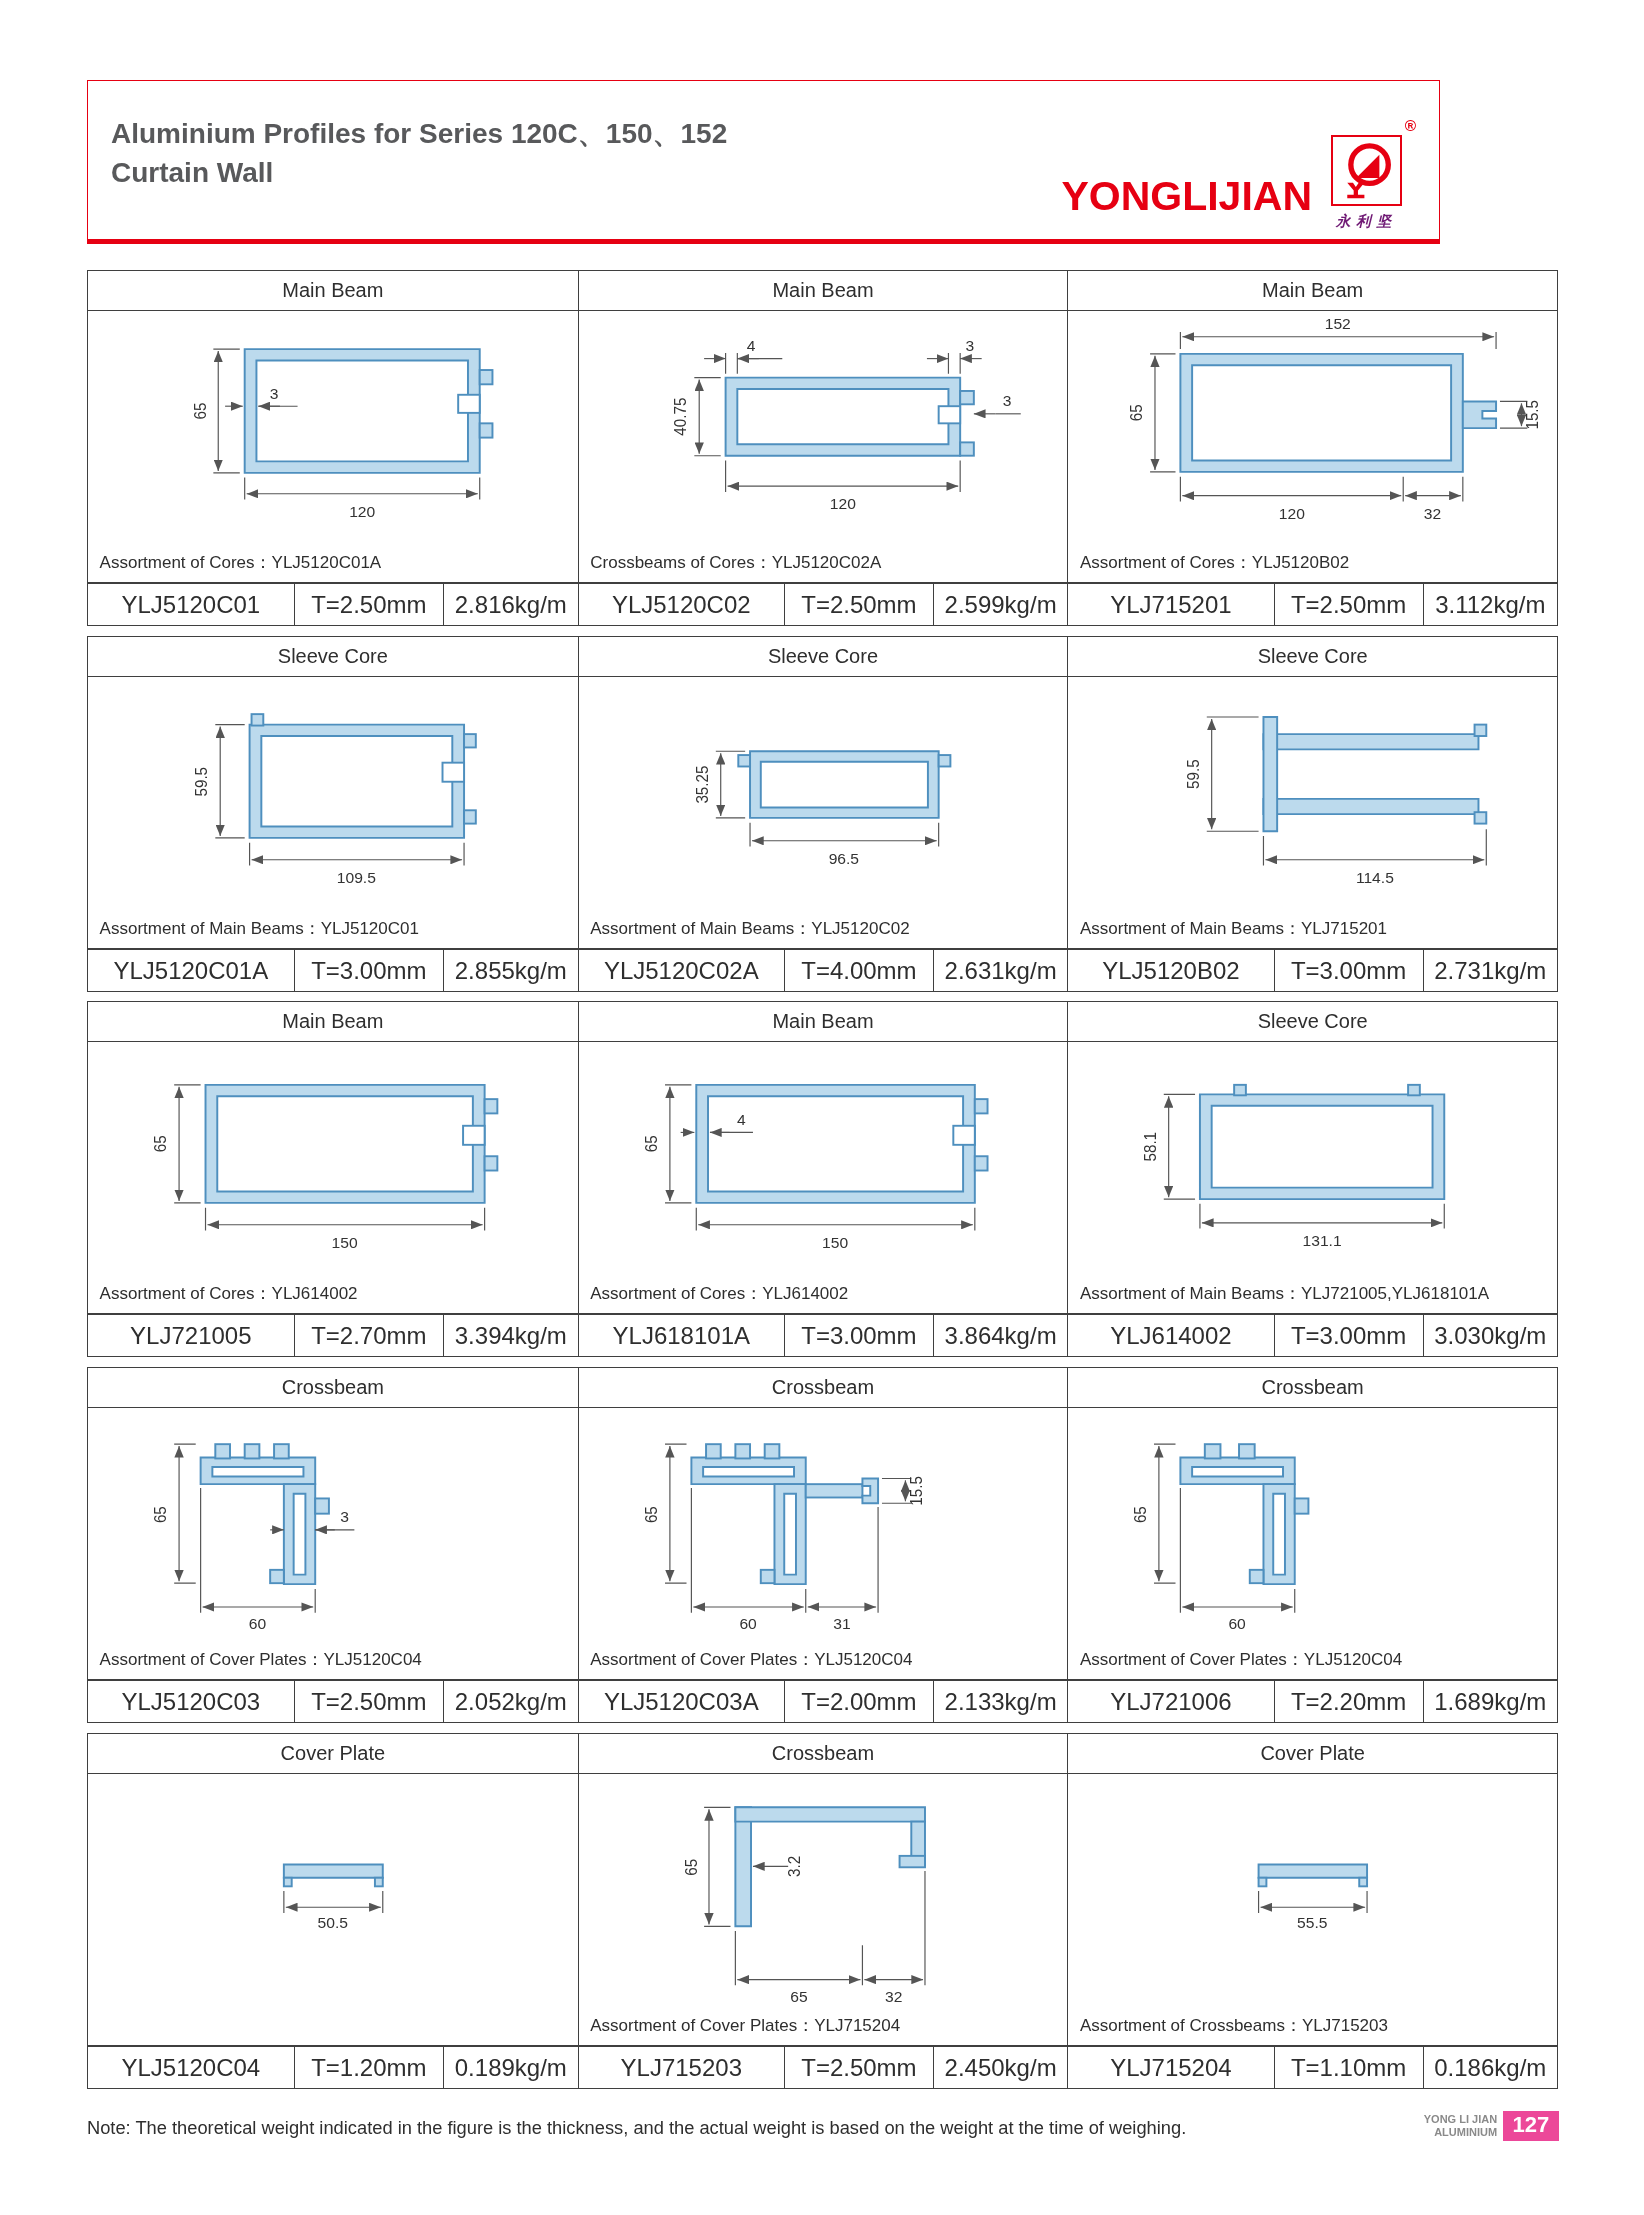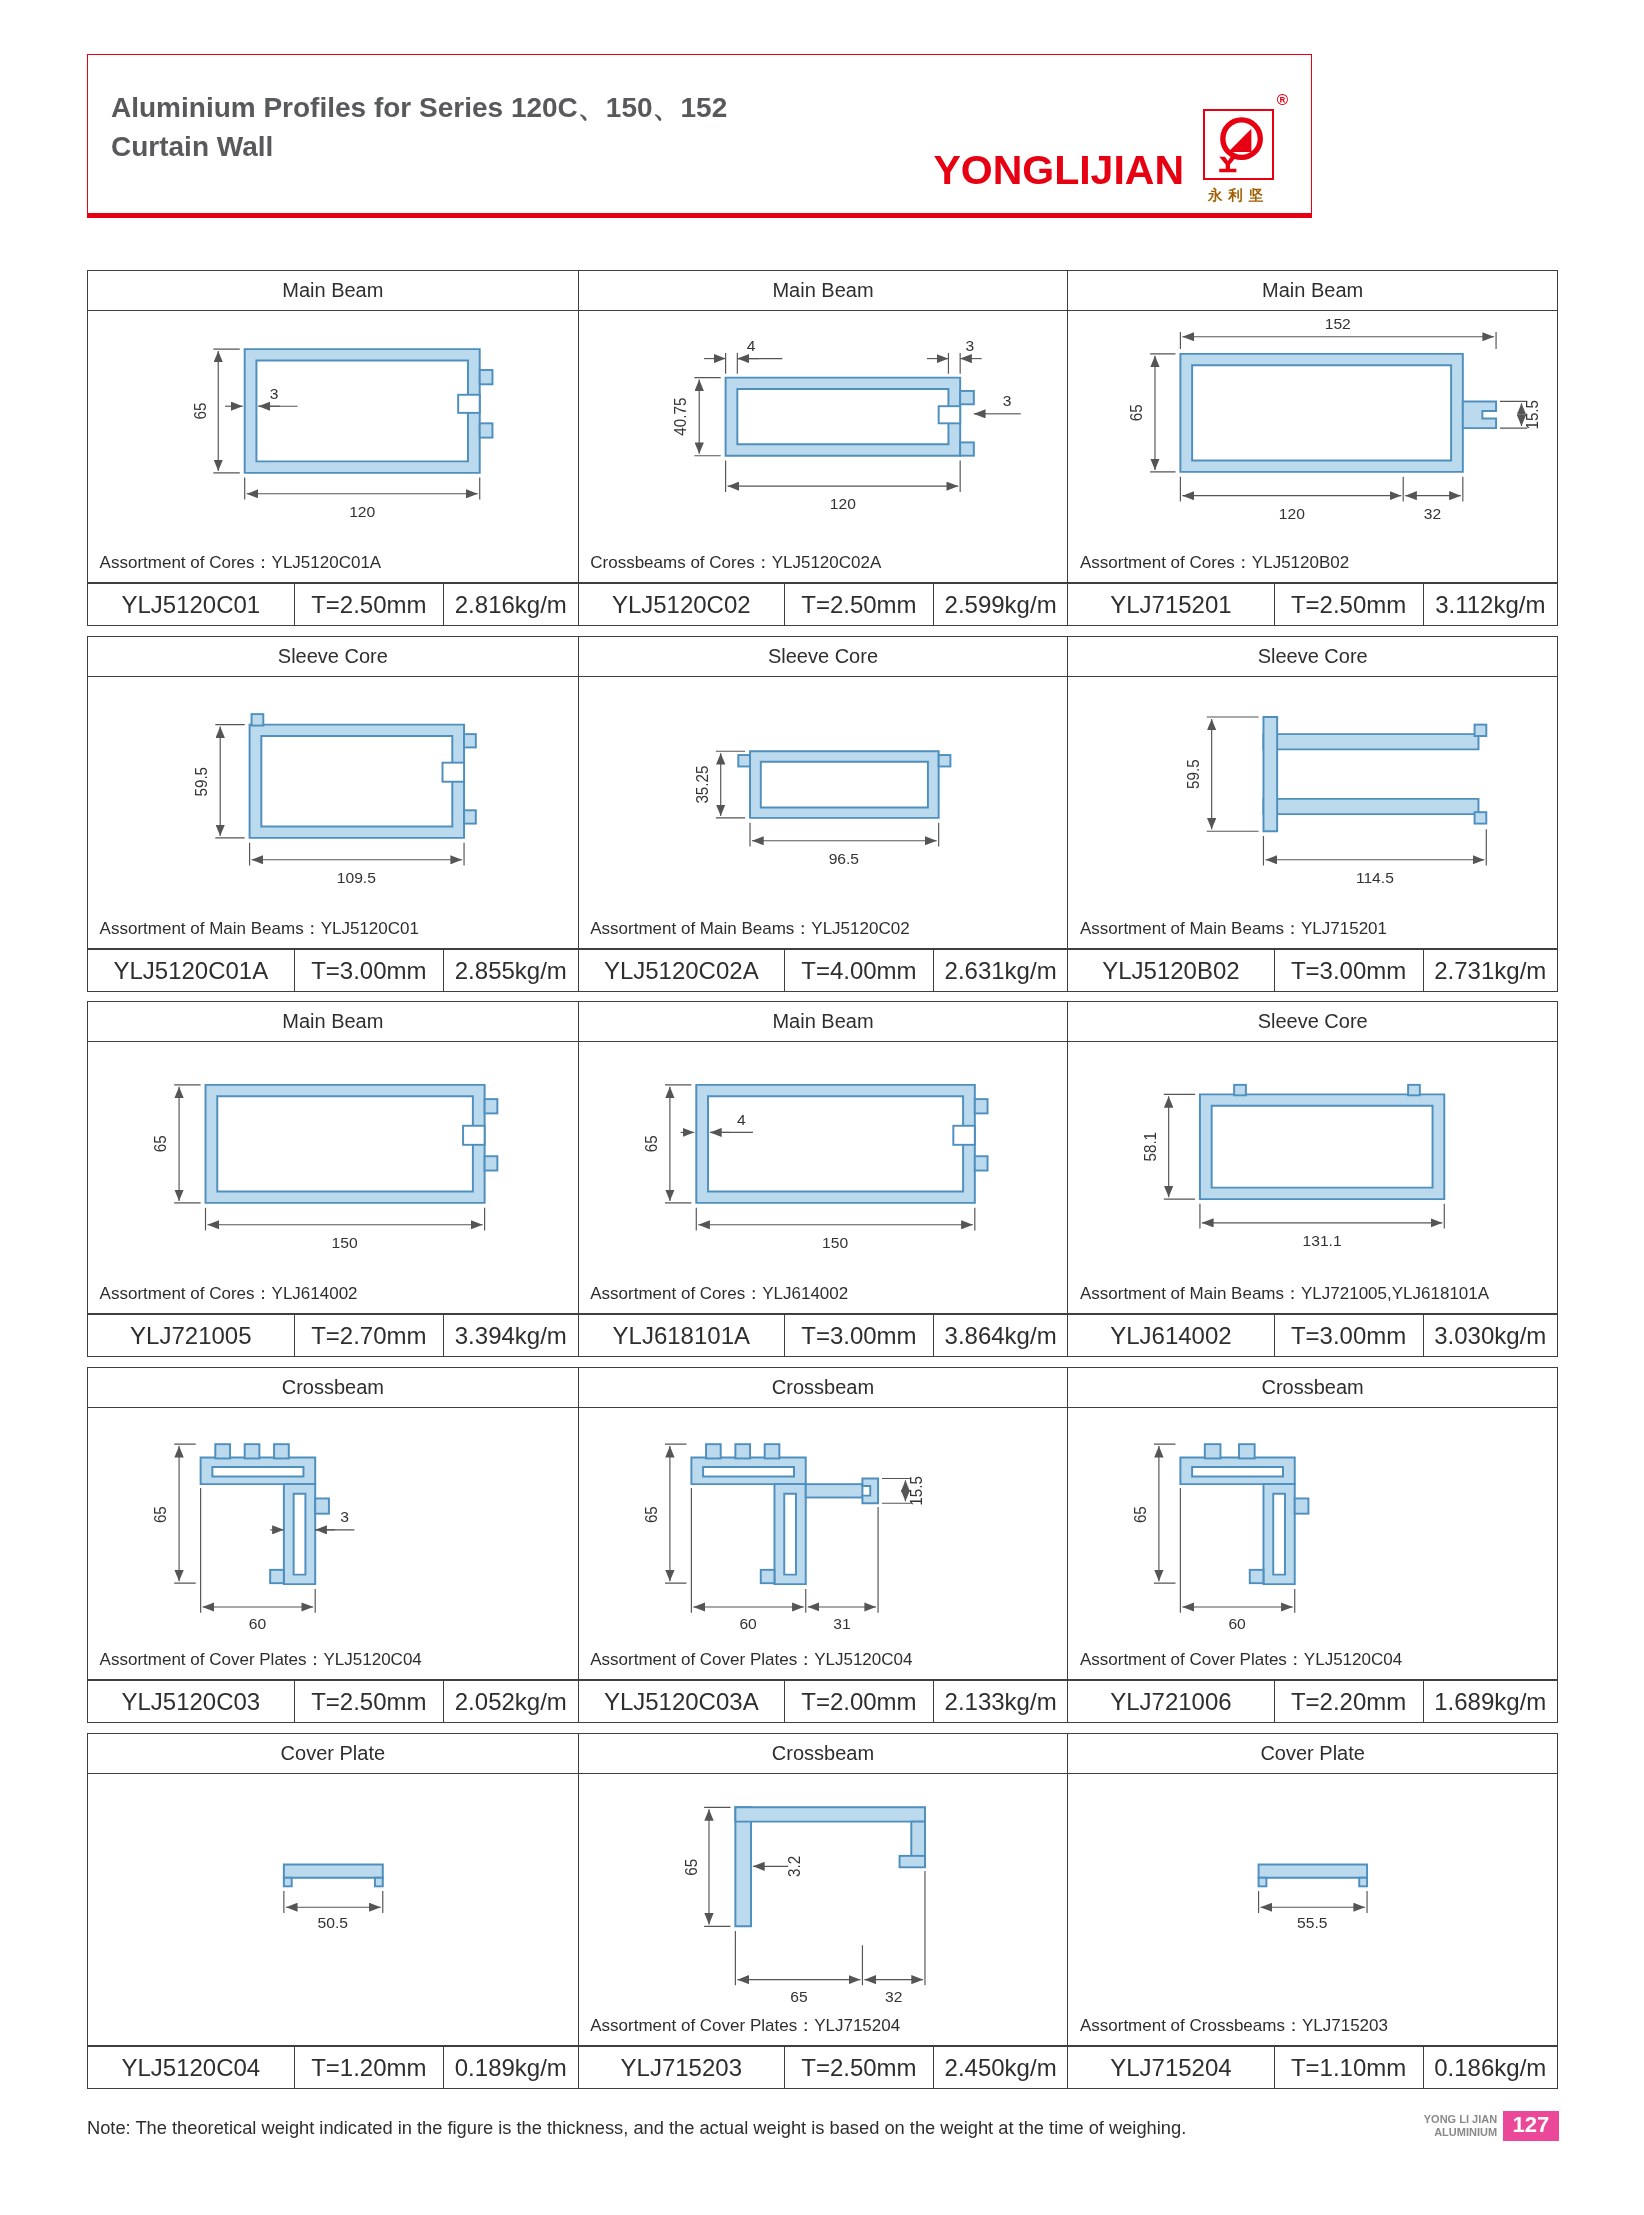--- a/index.html
+++ b/index.html
@@ -2,28 +2,28 @@
 <html><head>
 <meta charset="utf-8">
 <style>
   html,body { margin:0; padding:0; }
   body {
     width:1644px; height:2216px; background:#ffffff; position:relative;
     font-family:"Liberation Sans", sans-serif; color:#2e2e2e;
   }
   
   .header-box {
-    position:absolute; left:87px; top:54px; width:1225px; height:164px;
+    position:absolute; left:87px; top:80px; width:1353px; height:164px;
     border:1.9px solid #e60012; border-bottom:5.8px solid #e60012; box-sizing:border-box;
   }
   .page-title { position:absolute; left:23px; top:33px; font-size:28px; font-weight:bold; color:#58595b; line-height:1.4; }
   .brand-word { position:absolute; right:127px; bottom:19.3px; font-size:41px; font-weight:bold; color:#e60012; letter-spacing:0px; }
   .brand-mark { position:absolute; right:37px; bottom:33px; width:71px; height:71px; border:2.9px solid #e60012; box-sizing:border-box; }
   .brand-reg { position:absolute; right:23px; bottom:104px; font-size:15.4px; color:#e60012; font-weight:bold; }
-  .brand-cn { position:absolute; right:37px; bottom:7.7px; width:71px; text-align:center; font-size:14.5px; font-weight:bold; color:#a16207; letter-spacing:5.8px; }
+  .brand-cn { position:absolute; right:37px; bottom:7.7px; width:71px; text-align:center; font-size:14.5px; font-weight:bold; color:#701a75; letter-spacing:5.8px;font-style:italic; }
   
   .sheet { position:absolute; left:87px; top:270px; width:1471px; display:flex; flex-direction:column; gap:9.7px; }
   .block { border:1.9px solid #3f3f3f; display:grid; grid-template-columns:1fr 1fr 1fr; background:#fff; }
   .cell { display:flex; flex-direction:column; border-left:1.9px solid #3f3f3f; min-width:0; }
   .cell:first-child { border-left:none; }
   .cell-title { height:39px; line-height:39px; text-align:center; font-size:20px; border-bottom:1.9px solid #3f3f3f; }
   .cell-draw { height:238px; }
   .cell-draw svg { width:100%; height:100%; display:block; }
   .assort { height:33px; line-height:27px; padding-left:11.6px; font-size:17px; white-space:nowrap; overflow:hidden; }
   .spec { display:grid; grid-template-columns:42% 30.5% 27.5%; border-top:2.9px solid #3f3f3f; height:41px; }

